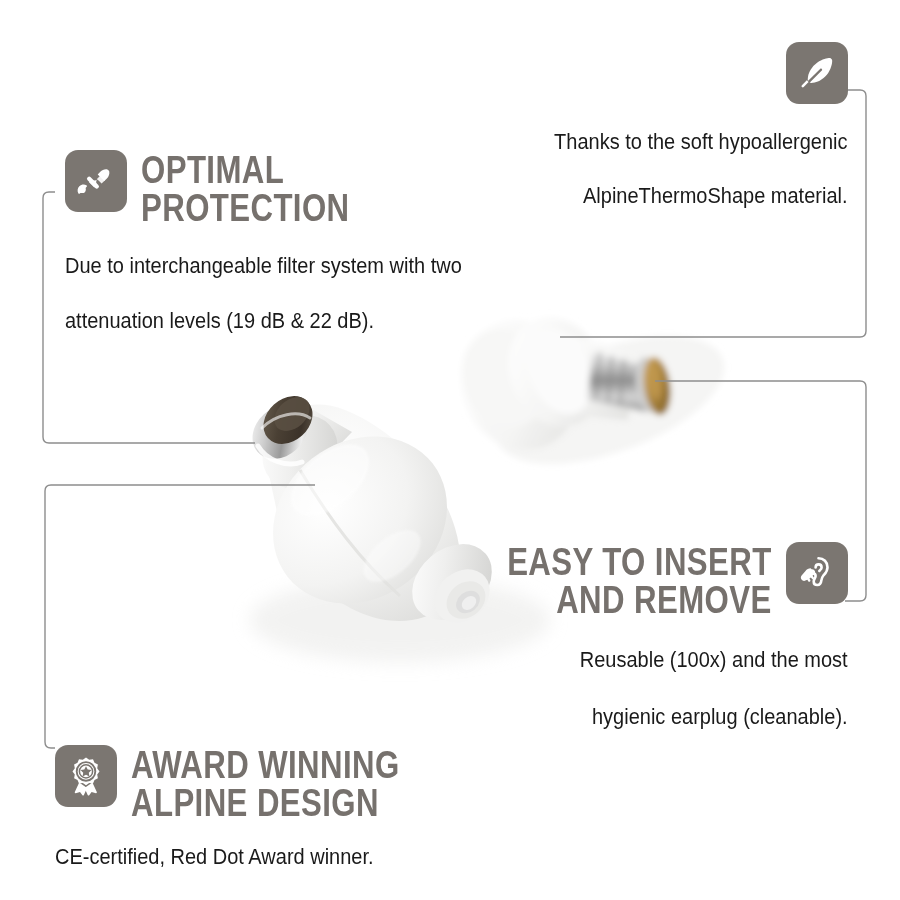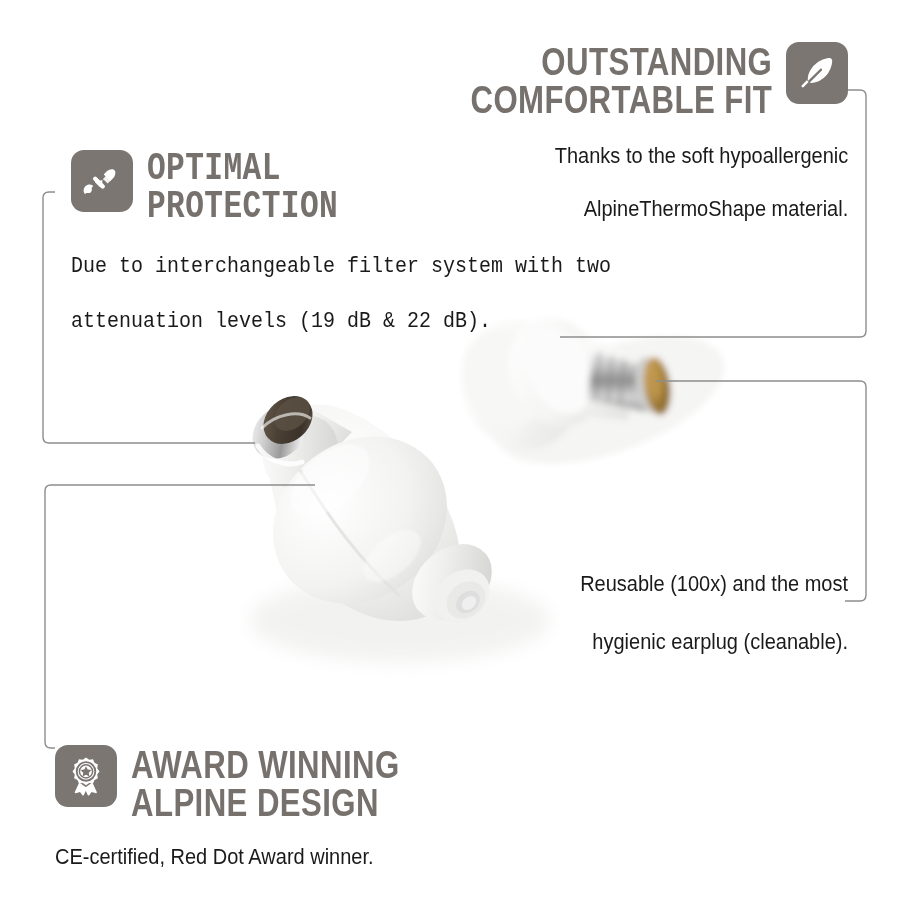--- a/index.html
+++ b/index.html
@@ -88,21 +88,21 @@
     transform: scaleX(0.93);
     transform-origin: left top;
     white-space: nowrap;
   }
   .align-right .body-text {
     transform-origin: right top;
     text-align: right;
   }
 
   
-  #feat-optimal      { left: 71px;  top: 150px; font-family: Liberation Mono, monospace; }
+  #feat-optimal      { left: 65px;  top: 150px; }
   #feat-optimal .body-text { margin-top: 26px; margin-left: 0px; }
 
   #feat-comfort      { right: 52px; top: 42px; }
   #feat-comfort .body-text { margin-top: 24px; }
 
   #feat-easy         { right: 52px; top: 542px; }
   #feat-easy .body-text { margin-top: 28px; }
 
   #feat-award        { left: 55px;  top: 745px; }
   #feat-award .body-text { margin-top: 22px; }
@@ -260,38 +260,51 @@
         <span class="headline hl-line">OPTIMAL</span>
         <span class="headline hl-line">PROTECTION</span>
       </div>
     </div>
     <p class="body-text">Due to interchangeable filter system with two</p>
     <p class="body-text">attenuation levels (19 dB &amp; 22 dB).</p>
   </div>
 
   <div class="feature align-right" id="feat-comfort">
     <div class="feat-head">
-      <div>
-        <span class="headline hl-line">OUTSTANDING</span>
-        <span class="headline hl-line">COMFORTABLE FIT</span>
-      </div>
       <span class="icon-box">
         <svg width="40" height="40" viewBox="0 0 40 40">
           <g fill="#ffffff">
             <path d="M33.6 5.2c-1.1-0.5-7.6 0.4-13.2 4.4-5.9 4.2-8.5 9.8-9.3 13.6-0.4 1.9-0.4 3.6-0.2 4.9l12.2-12.2c0.5-0.5 1.2-0.5 1.7 0 0.5 0.5 0.5 1.2 0 1.7L12.6 29.8c1.3 0.2 3.1 0.2 5.1-0.3 4-0.9 9.6-3.6 13.5-9.5 3.7-5.6 4.4-12.1 3.8-13.2-0.2-0.7-0.7-1.3-1.4-1.6z"></path>
             <path d="M11.6 29.1l-4.9 4.9c-0.5 0.5-1.3 0.5-1.8 0-0.5-0.5-0.5-1.3 0-1.8l4.9-4.9z"></path>
           </g>
         </svg>
       </span>
     </div>
     <p class="body-text">Thanks to the soft hypoallergenic</p>
     <p class="body-text">AlpineThermoShape material.</p>
   </div>
 
   <div class="feature align-right" id="feat-easy">
+    <div class="feat-head">
+      <div>
+        <span class="headline hl-line">EASY TO INSERT</span>
+        <span class="headline hl-line">AND REMOVE</span>
+      </div>
+      <span class="icon-box">
+        <svg width="42" height="42" viewBox="0 0 42 42">
+          <g fill="none" stroke="#ffffff" stroke-width="2.6" stroke-linecap="round" stroke-linejoin="round">
+            <path d="M22.5 6.2c5.2 0 9 3.8 9 9 0 4.4-2.4 6.3-4.1 8.3-1.5 1.8-1.9 3.2-2.1 5.2-0.2 2.2-1.5 4.3-4 4.3-2.2 0-3.6-1.6-3.6-3.6 0-2.4 1.9-3.3 1.9-5.4 0-1.6-1.2-2.6-2.7-2.6"></path>
+            <path d="M19.6 15.4c0-1.7 1.3-3 3-3s3 1.3 3 3c0 1.9-1.6 2.4-2.3 3.6"></path>
+          </g>
+          <g fill="#ffffff">
+            <path d="M15.6 17.2c1.6-0.2 2.8 0.6 3.3 1.9 0.5 1.3 0.1 2.7-1 3.6l-1.4 1.1 1.2 1.5c0.4 0.5 0.3 1.2-0.2 1.6-0.5 0.4-1.2 0.3-1.6-0.2l-1-1.3-1.5 1.1 0.9 1.6c0.3 0.6 0.1 1.3-0.5 1.6-0.6 0.3-1.3 0.1-1.6-0.5l-0.8-1.5-2 0.9c-1.4 0.6-3 0.2-3.9-1-0.9-1.2-0.9-2.9 0.1-4.1l3.9-4.6c1.3-1.5 3.1-2.4 5.1-2.6z"></path>
+          </g>
+        </svg>
+      </span>
+    </div>
     <p class="body-text">Reusable (100x) and the most</p>
     <p class="body-text">hygienic earplug (cleanable).</p>
   </div>
 
   <div class="feature" id="feat-award">
     <div class="feat-head">
       <span class="icon-box">
         <svg width="40" height="40" viewBox="0 0 40 40">
           <g fill="#ffffff">
             <path d="M13.2 26.5l-4.4 9.6c-0.3 0.6 0.3 1.3 0.9 1.1l4.3-1.3 2.4 3.4c0.4 0.5 1.2 0.4 1.5-0.2l3.2-7z"></path>

